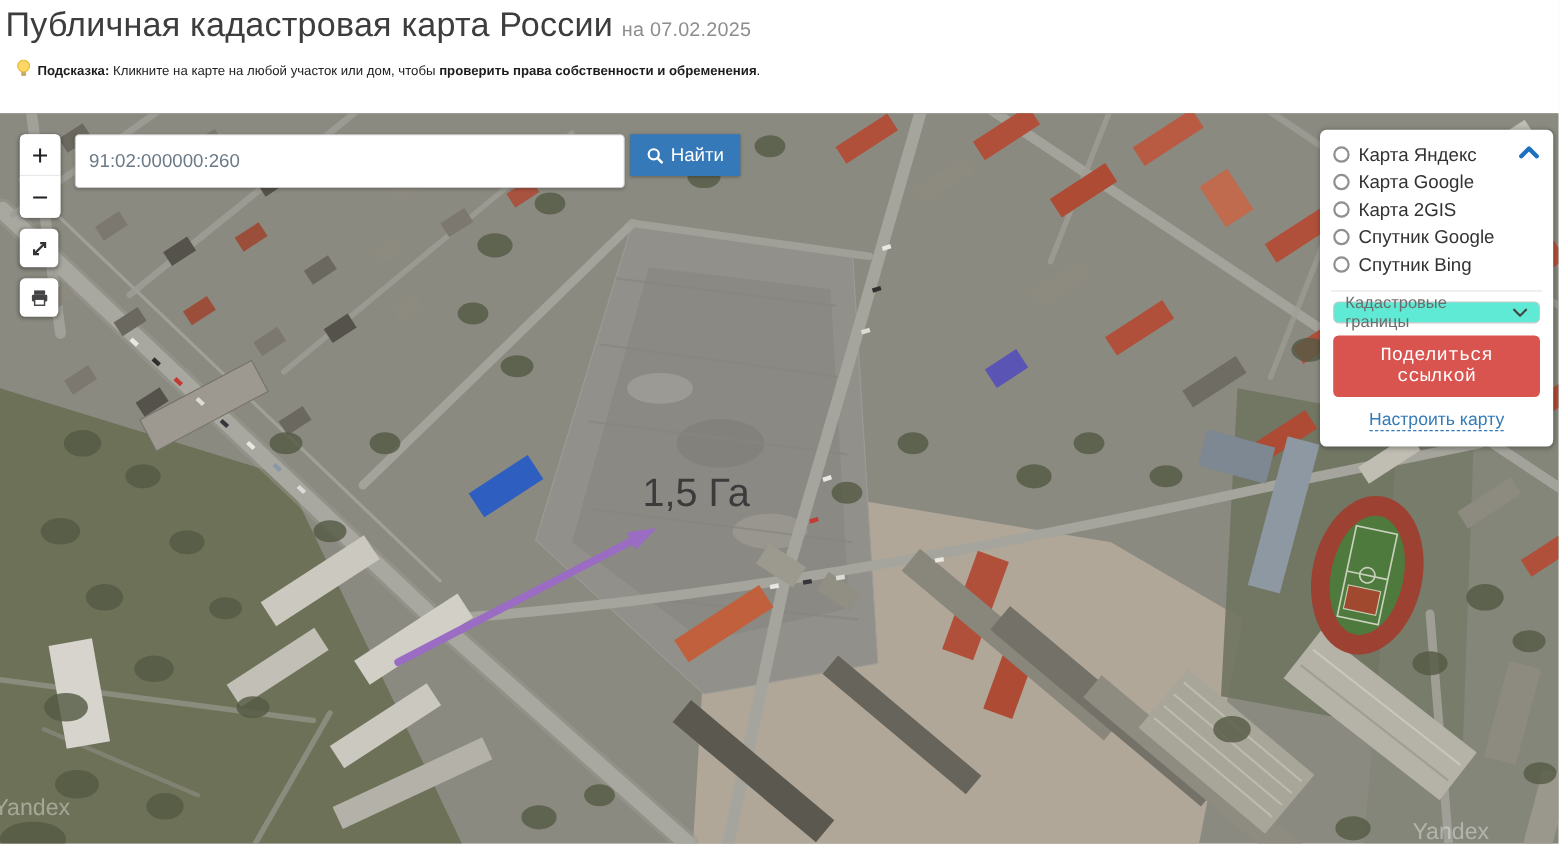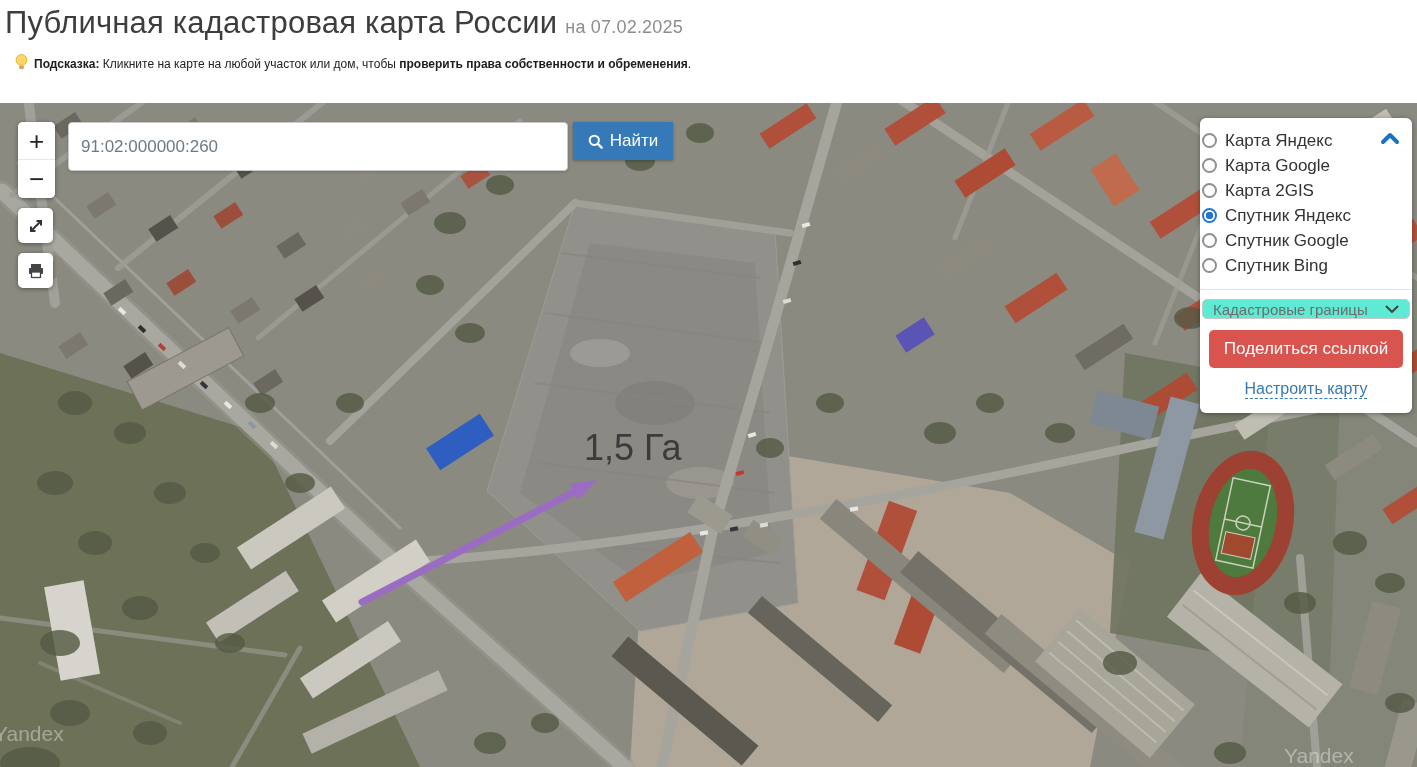--- a/index.html
+++ b/index.html
@@ -36,32 +36,32 @@
   .searchbar { position:absolute; left:68px; top:19px; display:flex; }
   .searchbar input { width:500px; height:49px; border:1px solid #c9c9c9; border-radius:4px; padding:0 12px;
             font-size:17px; color:#6b7a87; font-family:inherit; box-shadow:0 1px 3px rgba(0,0,0,.18); outline:none; }
   .searchbar button { margin-left:5px; width:100px; height:38px; border:0; border-radius:0;
             background:var(--accent-blue,#3679b8); color:#fff; font-size:17px; font-family:inherit;
             display:flex; align-items:center; justify-content:center; gap:7px; cursor:pointer;
             box-shadow:0 1px 3px rgba(0,0,0,.3); }
 
   
   .panel { position:absolute; right:5px; top:15px; width:212px; background:#fff; border-radius:6px;
-           box-shadow:0 1px 5px rgba(0,0,0,.35); padding:10px 2px 14px; }
+           box-shadow:0 1px 5px rgba(0,0,0,.35); padding:10px 12px 14px; }
   .opt { display:flex; align-items:center; gap:8px; height:25px; font-size:17px; color:#333; cursor:pointer; }
   .radio { width:15px; height:15px; border:2px solid #8f8f8f; border-radius:50%; background:#fff; flex:none; }
   .opt.selected .radio { border-color:var(--radio-blue,#2276d2);
            background:radial-gradient(circle at 50% 50%, var(--radio-blue,#2276d2) 0 3.5px, #fff 4px); }
   .collapse { position:absolute; top:14px; right:12px; cursor:pointer; }
   .divider { border-top:1px solid #e3e3e3; margin:11px -2px 9px; }
   .select { height:20px; border:1px solid #c8c8c8; border-radius:5px; background:#5eead4; display:flex;
            align-items:center; justify-content:space-between; padding:0 10px; font-size:15px;
            color:#6d6d6d; cursor:pointer; }
   .share { display:block; margin:11px auto 0; border:0; border-radius:5px; background:var(--danger-red,#d9534f);
-           color:#fff; font-size:17px; font-family:Liberation Sans, sans-serif; padding:9px 15px; cursor:pointer; }
+           color:#fff; font-size:17px; font-family:Liberation Mono, monospace; padding:9px 15px; cursor:pointer; }
   .config { display:block; margin:12px auto 0; width:max-content; color:var(--link-blue,#337ab7); font-size:16px;
            text-decoration:none; border-bottom:1px dashed var(--link-blue,#337ab7); cursor:pointer; }
 
   
   .area-label { position:absolute; left:584px; top:324px; font-size:36px; color:#3b3b3b; }
 </style>
 </head>
 <body>
 
 <div class="page">
@@ -332,24 +332,20 @@
           <span>Карта Яндекс</span>
         </label>
       <label class="opt">
           <span class="radio"></span>
           <span>Карта Google</span>
         </label>
       <label class="opt">
           <span class="radio"></span>
           <span>Карта 2GIS</span>
         </label>
-      <label class="opt selected">
-          <span class="radio"></span>
-          <span>Спутник Яндекс</span>
-        </label>
       <label class="opt">
           <span class="radio"></span>
           <span>Спутник Google</span>
         </label>
       <label class="opt">
           <span class="radio"></span>
           <span>Спутник Bing</span>
         </label>
       <div class="divider"></div>
       <div class="select">

